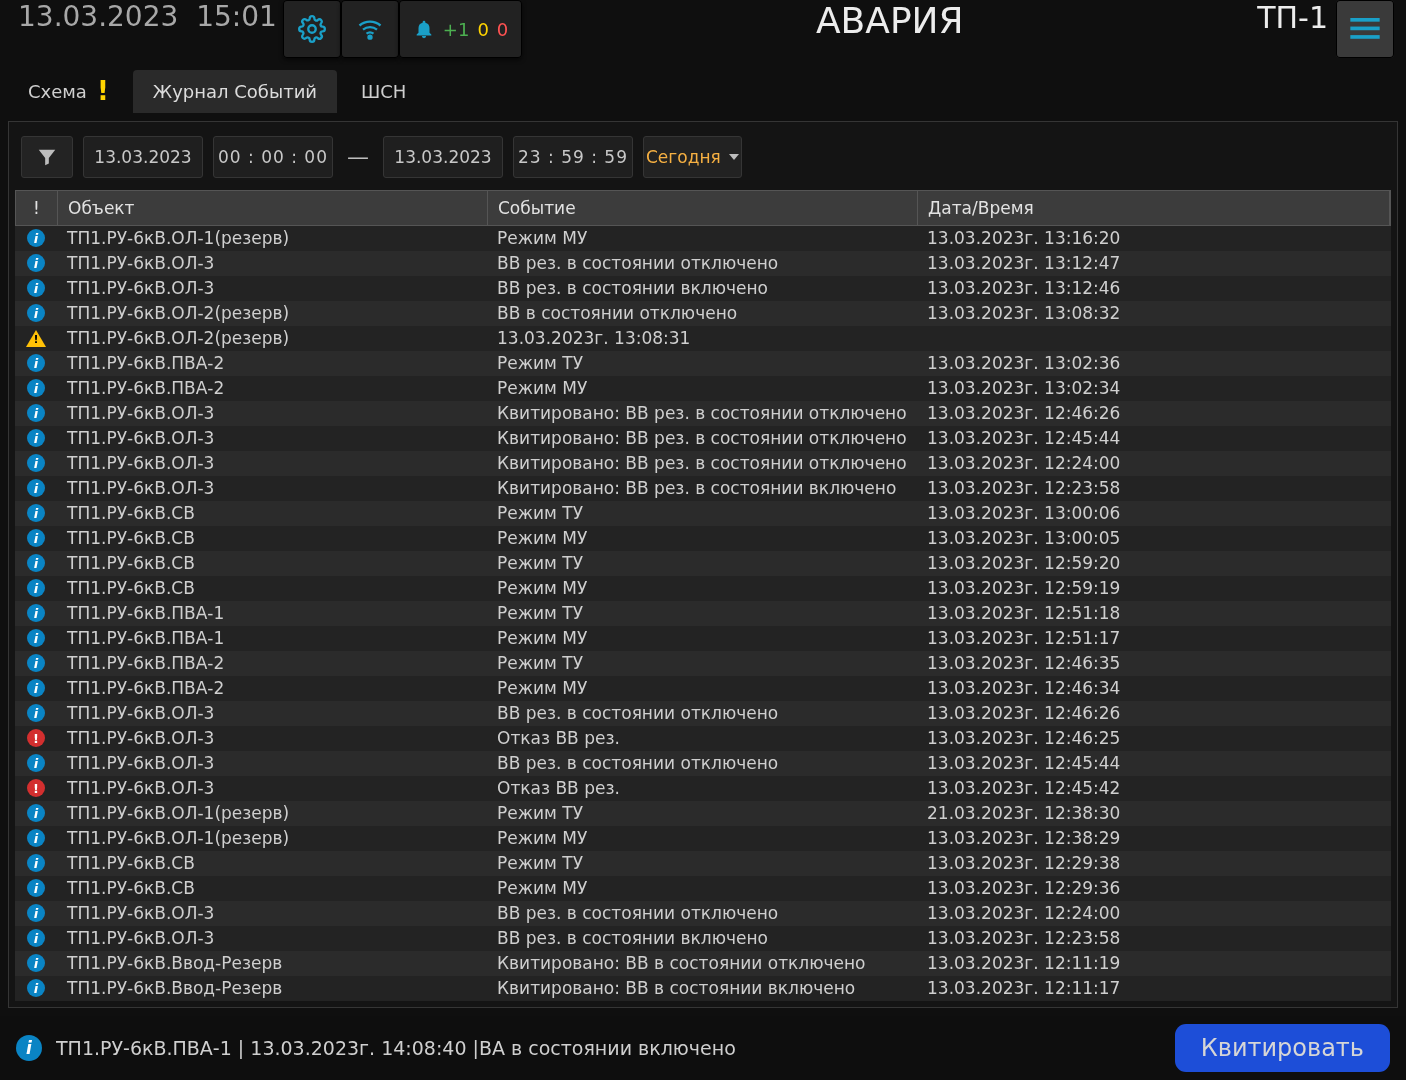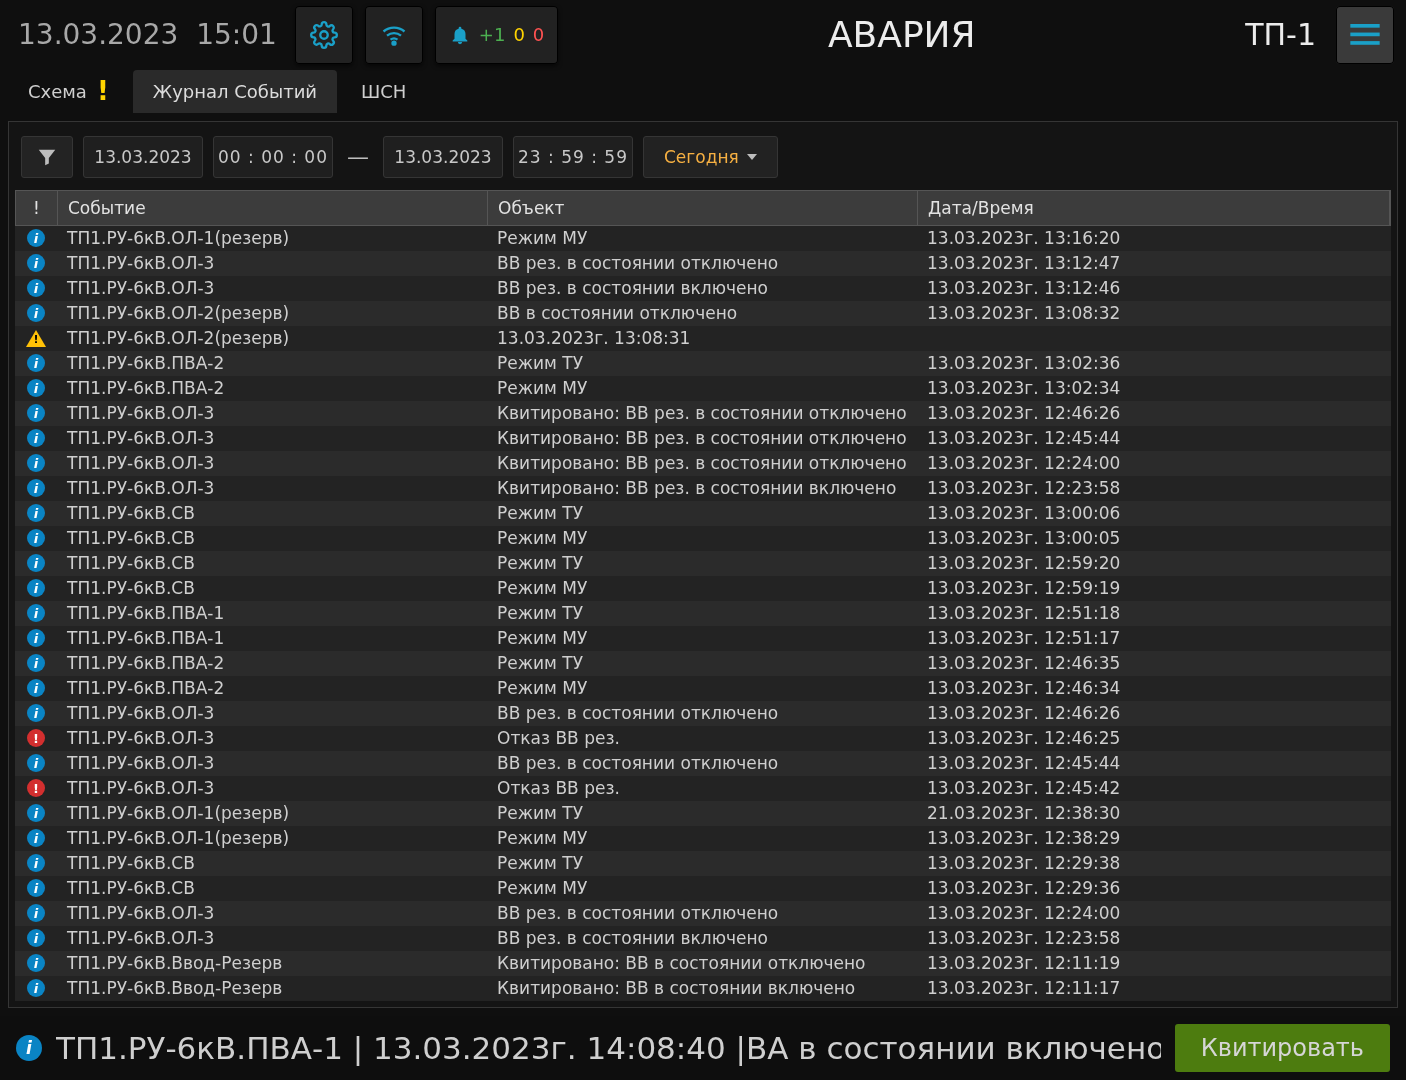--- a/index.html
+++ b/index.html
@@ -16,21 +16,21 @@
     --green:#4caf50;
     --yellow:#ffd400;
     --red:#ff5252;
     --amber:#f6b042;
   }
   *{box-sizing:border-box;}
   html,body{margin:0;padding:0;background:var(--bg);color:var(--text);font-family:"DejaVu Sans","Segoe UI",Arial,sans-serif;font-size:17px;width:1406px;height:1080px;overflow:hidden;}
   .app{width:1406px;height:1080px;display:flex;flex-direction:column;}
 
   
-  .header{height:74px;display:flex;align-items:center;padding:0 12px;gap:12px;}
+  .header{height:74px;display:flex;padding:0 12px;}
   .dt{font-size:28px;color:#a8a8a8;padding:0 6px;white-space:pre;}
   .iconbtn{width:58px;height:58px;background:#222;border-radius:4px;display:flex;align-items:center;justify-content:center;box-shadow:0 0 0 1px #000 inset, 0 2px 4px rgba(0,0,0,.6);}
   .iconbtn svg{width:28px;height:28px;display:block;}
   .notif{display:flex;align-items:center;gap:8px;height:58px;padding:0 14px;background:#222;border-radius:4px;box-shadow:0 0 0 1px #000 inset,0 2px 4px rgba(0,0,0,.6);}
   .notif .cnt1{color:var(--green);font-size:18px;}
   .notif .cnt2{color:var(--yellow);font-size:18px;}
   .notif .cnt3{color:var(--red);font-size:18px;}
   .title{flex:1;text-align:center;font-size:36px;color:#ececec;font-weight:400;}
   .station{font-size:30px;color:#ececec;margin-right:8px;}
   .menu{width:58px;height:58px;background:#3a3a3a;border-radius:4px;display:flex;align-items:center;justify-content:center;box-shadow:0 0 0 1px #000 inset;}
@@ -46,21 +46,21 @@
   .content{flex:1;padding:8px;display:flex;flex-direction:column;}
   .frame{flex:1;border:1px solid var(--border);background:#141414;display:flex;flex-direction:column;min-height:0;}
 
   
   .filterbar{display:flex;align-items:center;gap:10px;padding:14px 12px 12px 12px;}
   .fbtn{width:52px;height:42px;background:#232323;border:1px solid var(--border);display:flex;align-items:center;justify-content:center;border-radius:3px;}
   .finput{height:42px;background:#1f1f1f;border:1px solid var(--border);border-radius:3px;display:flex;align-items:center;justify-content:center;color:#c8c8c8;}
   .date1{width:120px;}
   .time1{width:120px;letter-spacing:1px;text-align:right;}
   .dash{color:#bdbdbd;padding:0 4px;font-size:22px;}
-  .today{height:42px;padding:0 20px;background:#222;border:1px solid var(--border);border-radius:3px;display:flex;align-items:center;gap:8px;color:var(--amber);}
+  .today{height:42px;padding:0 2px;background:#222;border:1px solid var(--border);border-radius:3px;display:flex;align-items:center;gap:8px;color:var(--amber);}
   .today .caret{width:0;height:0;border-left:5px solid transparent;border-right:5px solid transparent;border-top:6px solid #bdbdbd;}
 
   
   .tablewrap{flex:1;min-height:0;overflow:hidden;display:flex;flex-direction:column;padding:0 6px 6px 6px;}
   .thead{display:flex;height:36px;background:#3c3c3c;border:1px solid #555;color:#e2e2e2;font-size:17px;}
   .thead .th{display:flex;align-items:center;padding:0 10px;border-right:1px solid #555;}
   .col-sev{width:42px;justify-content:center;}
   .col-obj{width:430px;}
   .col-evt{width:430px;}
   .col-dt{flex:1;}
@@ -77,22 +77,22 @@
   .sev.info{background:#0a84c4;}
   .sev.info::after{content:"i";color:#fff;font-size:13px;font-weight:700;font-style:italic;}
   .sev.error{background:#d32f2f;}
   .sev.error::after{content:"!";color:#fff;font-size:13px;font-weight:900;}
   .sev.warn{width:0;height:0;border-left:10px solid transparent;border-right:10px solid transparent;border-bottom:17px solid #ffc107;border-radius:0;}
   .sev.warn::after{content:"!";position:absolute;top:3px;left:-3px;width:6px;text-align:center;color:#000;font-size:11px;font-weight:900;}
 
   
   .footer{height:68px;background:#0e0e0e;display:flex;align-items:center;padding:0 16px;gap:14px;}
   .footicon{width:26px;height:26px;border-radius:50%;background:#0a84c4;display:flex;align-items:center;justify-content:center;color:#fff;font-weight:900;font-style:italic;}
-  .footmsg{font-size:31px;color:#cfcfcf;flex:1;white-space:nowrap;overflow:hidden;}
-  .ackbtn{height:48px;padding:0 26px;background:#4d7c0f;border-radius:3px;display:flex;align-items:center;color:#d6d6d6;font-size:24px;}
+  .footmsg{font-size:19px;color:#cfcfcf;flex:1;white-space:nowrap;overflow:hidden;}
+  .ackbtn{height:48px;padding:0 26px;background:#1d4ed8;border-radius:11px;display:flex;align-items:center;color:#d6d6d6;font-size:24px;}
 </style>
 </head>
 <body>
 
 <div class="app">
 
   <div class="header">
     <div class="dt"><span>13.03.2023</span>  <span>15:01</span></div>
 
     <div class="iconbtn">
@@ -162,22 +162,22 @@
         <div class="finput time1">23 : 59 : 59</div>
         <div class="today">
           <span>Сегодня</span>
           <span class="caret"></span>
         </div>
       </div>
 
       <div class="tablewrap">
         <div class="thead">
           <div class="th col-sev">!</div>
+          <div class="th col-obj">Объект</div>
           <div class="th col-evt">Событие</div>
-          <div class="th col-obj">Объект</div>
           <div class="th col-dt">Дата/Время</div>
         </div>
         <div class="tbody" id="tbody">
             <div class="tr">
               <div class="td col-sev">
                 <div class="sev info"></div>
               </div>
               <div class="td col-obj">ТП1.РУ-6кВ.ОЛ-1(резерв)</div>
               <div class="td col-evt">Режим МУ</div>
               <div class="td col-dt">13.03.2023г. 13:16:20</div>

